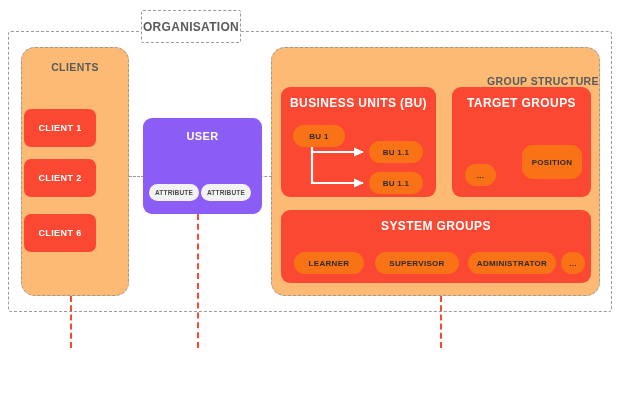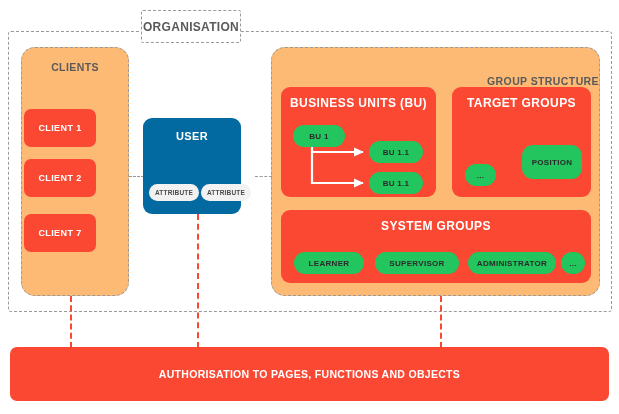--- a/index.html
+++ b/index.html
@@ -93,23 +93,23 @@
   }
   .client-1 { top: 61px; }
   .client-2 { top: 111px; }
   .client-3 { top: 166px; }
 
   
   #user-box {
     position: absolute;
     left: 143px;
     top: 118px;
-    width: 98px;
+    width: 119px;
     height: 96px;
-    background: #0369a1;
+    background: #8b5cf6;
     border-radius: 9px;
     z-index: 5;
   }
   #user-title {
     position: absolute;
     left: 0;
     right: 0;
     top: 12px;
     text-align: center;
     color: #ffffff;
@@ -177,21 +177,21 @@
   #system-groups-block {
     left: 281px;
     top: 210px;
     width: 310px;
     height: 73px;
   }
 
   
   .pill {
     position: absolute;
-    background: #22c55e;
+    background: #f97316;
     border-radius: 11px;
     display: flex;
     align-items: center;
     justify-content: center;
     color: #2b2b2b;
     font-size: 8px;
     font-weight: bold;
     letter-spacing: 0.3px;
     text-align: center;
   }
@@ -266,21 +266,21 @@
 
 <div id="canvas">
 
   <div class="org-boundary"></div>
   <div class="org-label">ORGANISATION</div>
 
   <div class="panel" id="clients-panel">
     <div class="panel-title">CLIENTS</div>
     <div class="client-box client-1">CLIENT 1</div>
     <div class="client-box client-2">CLIENT 2</div>
-    <div class="client-box client-3">CLIENT 7</div>
+    <div class="client-box client-3">CLIENT 6</div>
   </div>
 
   <div class="panel" id="group-structure-panel">
     <div class="panel-title">GROUP STRUCTURE</div>
   </div>
 
   <div class="red-block" id="business-units-block">
     <div class="red-block-title">BUSINESS UNITS (BU)</div>
   </div>
 
@@ -320,17 +320,14 @@
   <div id="user-box">
     <div id="user-title">USER</div>
     <div class="attr-chip attr-1">ATTRIBUTE</div>
     <div class="attr-chip attr-2">ATTRIBUTE</div>
   </div>
 
   <div class="red-connector" id="red-conn-clients"></div>
   <div class="red-connector" id="red-conn-user"></div>
   <div class="red-connector" id="red-conn-group"></div>
 
-  <div id="auth-bar">
-    <div id="auth-bar-label">AUTHORISATION TO PAGES, FUNCTIONS AND OBJECTS</div>
-  </div>
 
 </div>
 
 </body></html>

